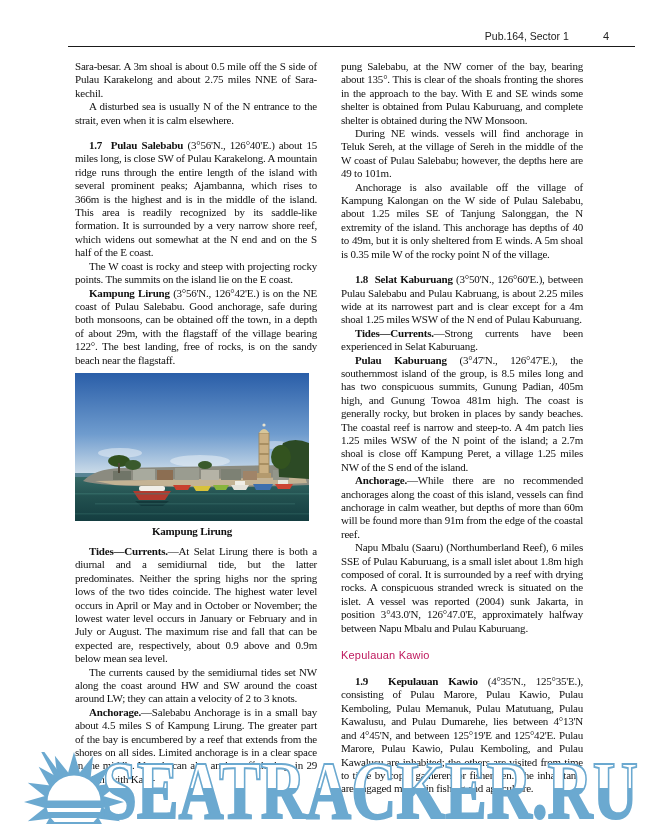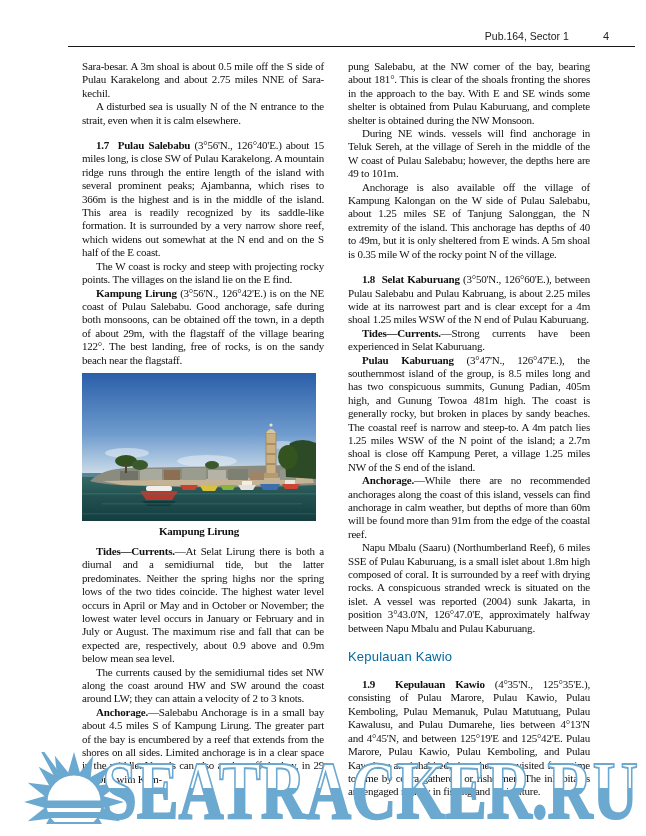--- a/index.html
+++ b/index.html
@@ -13,43 +13,43 @@
   }
   .header{
     position:absolute;top:30px;left:68px;width:567px;
     font-family:"Liberation Sans", sans-serif;
     font-size:10.5px;color:#222;
     text-align:right;
   }
   .header .pagenum{display:inline-block;margin-left:34px;padding-right:26px;font-size:11px;}
   .header-rule{position:absolute;top:46px;left:68px;width:567px;height:1px;background:#1a1a1a;}
   .content{
-    position:absolute;top:60px;left:82px;width:508px;
+    position:absolute;top:60px;left:75px;width:508px;
     display:flex;gap:24px;
   }
   .col{width:251px;}
   .col p{
     margin:0;
     font-size:11px;line-height:13.4px;letter-spacing:-0.22px;
     text-align:justify;text-indent:14px;
   }
   .col p.cont{text-indent:0;}
   .col p.sect{margin-top:12px;}
   .col p b{letter-spacing:-0.2px;}
   .figure{margin:6px 0 4px 0;width:234px;height:148px;}
   .figure svg{display:block;}
   .caption{
     width:234px;margin:0 0 8px 0;
     font-size:11px;font-weight:bold;text-align:center;letter-spacing:-0.2px;
   }
   .section-heading{
     margin:14px 0 14px 0;
     font-family:"Liberation Sans", sans-serif;
-    font-size:13px;font-weight:400;
-    color:#0369a1;letter-spacing:0.2px;
+    font-size:11px;font-weight:400;
+    color:#be185d;letter-spacing:0.2px;
   }
   .watermark{position:absolute;left:0;top:748px;width:646px;height:88px;pointer-events:none;padding-left:30px;}
   .wm-sun{position:absolute;left:12px;top:4px;}
   .wm-text{position:absolute;left:100px;top:12px;}
 </style>
 </head>
 <body>
 
 <div class="page">
 
@@ -57,21 +57,21 @@
     <span>Pub.164, Sector 1</span><span class="pagenum">4</span>
   </div>
   <div class="header-rule"></div>
 
   <div class="content">
 
     <div class="col">
       <p class="cont"><b></b><span>Sara-besar. A 3m shoal is about 0.5 mile off the S side of Pulau Karakelong and about 2.75 miles NNE of Sara-kechil.</span></p>
       <p><b></b><span>A disturbed sea is usually N of the N entrance to the strait, even when it is calm elsewhere.</span></p>
       <p class="sect"><b>1.7&nbsp;&nbsp;Pulau Salebabu</b><span> (3°56'N., 126°40'E.) about 15 miles long, is close SW of Pulau Karakelong. A mountain ridge runs through the entire length of the island with several prominent peaks; Ajambanna, which rises to 366m is the highest and is in the middle of the island. This area is readily recognized by its saddle-like formation. It is surrounded by a very narrow shore reef, which widens out somewhat at the N end and on the S half of the E coast.</span></p>
-      <p><b></b><span>The W coast is rocky and steep with projecting rocky points. The villages on the island lie on the E find.</span></p>
+      <p><b></b><span>The W coast is rocky and steep with projecting rocky points. The summits on the island lie on the E coast.</span></p>
       <p><b>Kampung Lirung</b><span> (3°56'N., 126°42'E.) is on the NE coast of Pulau Salebabu. Good anchorage, safe during both monsoons, can be obtained off the town, in a depth of about 29m, with the flagstaff of the village bearing 122°. The best landing, free of rocks, is on the sandy beach near the flagstaff.</span></p>
 
       <div class="figure">
         <svg width="234" height="148" viewBox="0 0 234 148">
           <defs>
             <linearGradient id="sky" x1="0" y1="0" x2="0" y2="1">
               <stop offset="0" stop-color="#2a5ea8"></stop>
               <stop offset="0.6" stop-color="#6f9cce"></stop>
               <stop offset="1" stop-color="#cfdeea"></stop>
             </linearGradient>
@@ -141,21 +141,21 @@
         </svg>
       </div>
       <div class="caption">Kampung Lirung</div>
 
       <p><b>Tides—Currents.</b><span>—At Selat Lirung there is both a diurnal and a semidiurnal tide, but the latter predominates. Neither the spring highs nor the spring lows of the two tides coincide. The highest water level occurs in April or May and in October or November; the lowest water level occurs in January or February and in July or August. The maximum rise and fall that can be expected are, respectively, about 0.9 above and 0.9m below mean sea level.</span></p>
       <p><b></b><span>The currents caused by the semidiurnal tides set NW along the coast around HW and SW around the coast around LW; they can attain a velocity of 2 to 3 knots.</span></p>
       <p><b>Anchorage.</b><span>—Salebabu Anchorage is in a small bay about 4.5 miles S of Kampung Lirung. The greater part of the bay is encumbered by a reef that extends from the shores on all sides. Limited anchorage is in a clear space in the middle. Vessels can also anchor off the bay, in 29 to 49m, with Kam-</span></p>
     </div>
 
     <div class="col">
-      <p class="cont"><b></b><span>pung Salebabu, at the NW corner of the bay, bearing about 181°. This is clear of the shoals fronting the shores in the approach to the bay. With E and SE winds some shelter is obtained from Pulau Kaburuang, and complete shelter is obtained during the NW Monsoon.</span></p>
+      <p class="cont"><b></b><span>pung Salebabu, at the NW corner of the bay, bearing about 135°. This is clear of the shoals fronting the shores in the approach to the bay. With E and SE winds some shelter is obtained from Pulau Kaburuang, and complete shelter is obtained during the NW Monsoon.</span></p>
       <p><b></b><span>During NE winds. vessels will find anchorage in Teluk Sereh, at the village of Sereh in the middle of the W coast of Pulau Salebabu; however, the depths here are 49 to 101m.</span></p>
       <p><b></b><span>Anchorage is also available off the village of Kampung Kalongan on the W side of Pulau Salebabu, about 1.25 miles SE of Tanjung Salonggan, the N extremity of the island. This anchorage has depths of 40 to 49m, but it is only sheltered from E winds. A 5m shoal is 0.35 mile W of the rocky point N of the village.</span></p>
       <p class="sect"><b>1.8&nbsp;&nbsp;Selat Kaburuang</b><span> (3°50'N., 126°60'E.), between Pulau Salebabu and Pulau Kabruang, is about 2.25 miles wide at its narrowest part and is clear except for a 4m shoal 1.25 miles WSW of the N end of Pulau Kaburuang.</span></p>
       <p><b>Tides—Currents.</b><span>—Strong currents have been experienced in Selat Kaburuang.</span></p>
       <p><b>Pulau Kaburuang</b><span> (3°47'N., 126°47'E.), the southernmost island of the group, is 8.5 miles long and has two conspicuous summits, Gunung Padian, 405m high, and Gunung Towoa 481m high. The coast is generally rocky, but broken in places by sandy beaches. The coastal reef is narrow and steep-to. A 4m patch lies 1.25 miles WSW of the N point of the island; a 2.7m shoal is close off Kampung Peret, a village 1.25 miles NW of the S end of the island.</span></p>
       <p><b>Anchorage.</b><span>—While there are no recommended anchorages along the coast of this island, vessels can find anchorage in calm weather, but depths of more than 60m will be found more than 91m from the edge of the coastal reef.</span></p>
       <p><b></b><span>Napu Mbalu (Saaru) (Northumberland Reef), 6 miles SSE of Pulau Kaburuang, is a small islet about 1.8m high composed of coral. It is surrounded by a reef with drying rocks. A conspicuous stranded wreck is situated on the islet. A vessel was reported (2004) sunk Jakarta, in position 3°43.0'N, 126°47.0'E, approximately halfway between Napu Mbalu and Pulau Kaburuang.</span></p>
       <h2 class="section-heading">Kepulauan Kawio</h2>
       <p class="sect"><b>1.9&nbsp;&nbsp;Kepulauan Kawio</b><span> (4°35'N., 125°35'E.), consisting of Pulau Marore, Pulau Kawio, Pulau Kemboling, Pulau Memanuk, Pulau Matutuang, Pulau Kawalusu, and Pulau Dumarehe, lies between 4°13'N and 4°45'N, and between 125°19'E and 125°42'E. Pulau Marore, Pulau Kawio, Pulau Kemboling, and Pulau Kawalusu are inhabited; the others are visited from time to time by copra gatherers or fishermen. The inhabitants are engaged mainly in fishing and agriculture.</span></p>
     </div>

